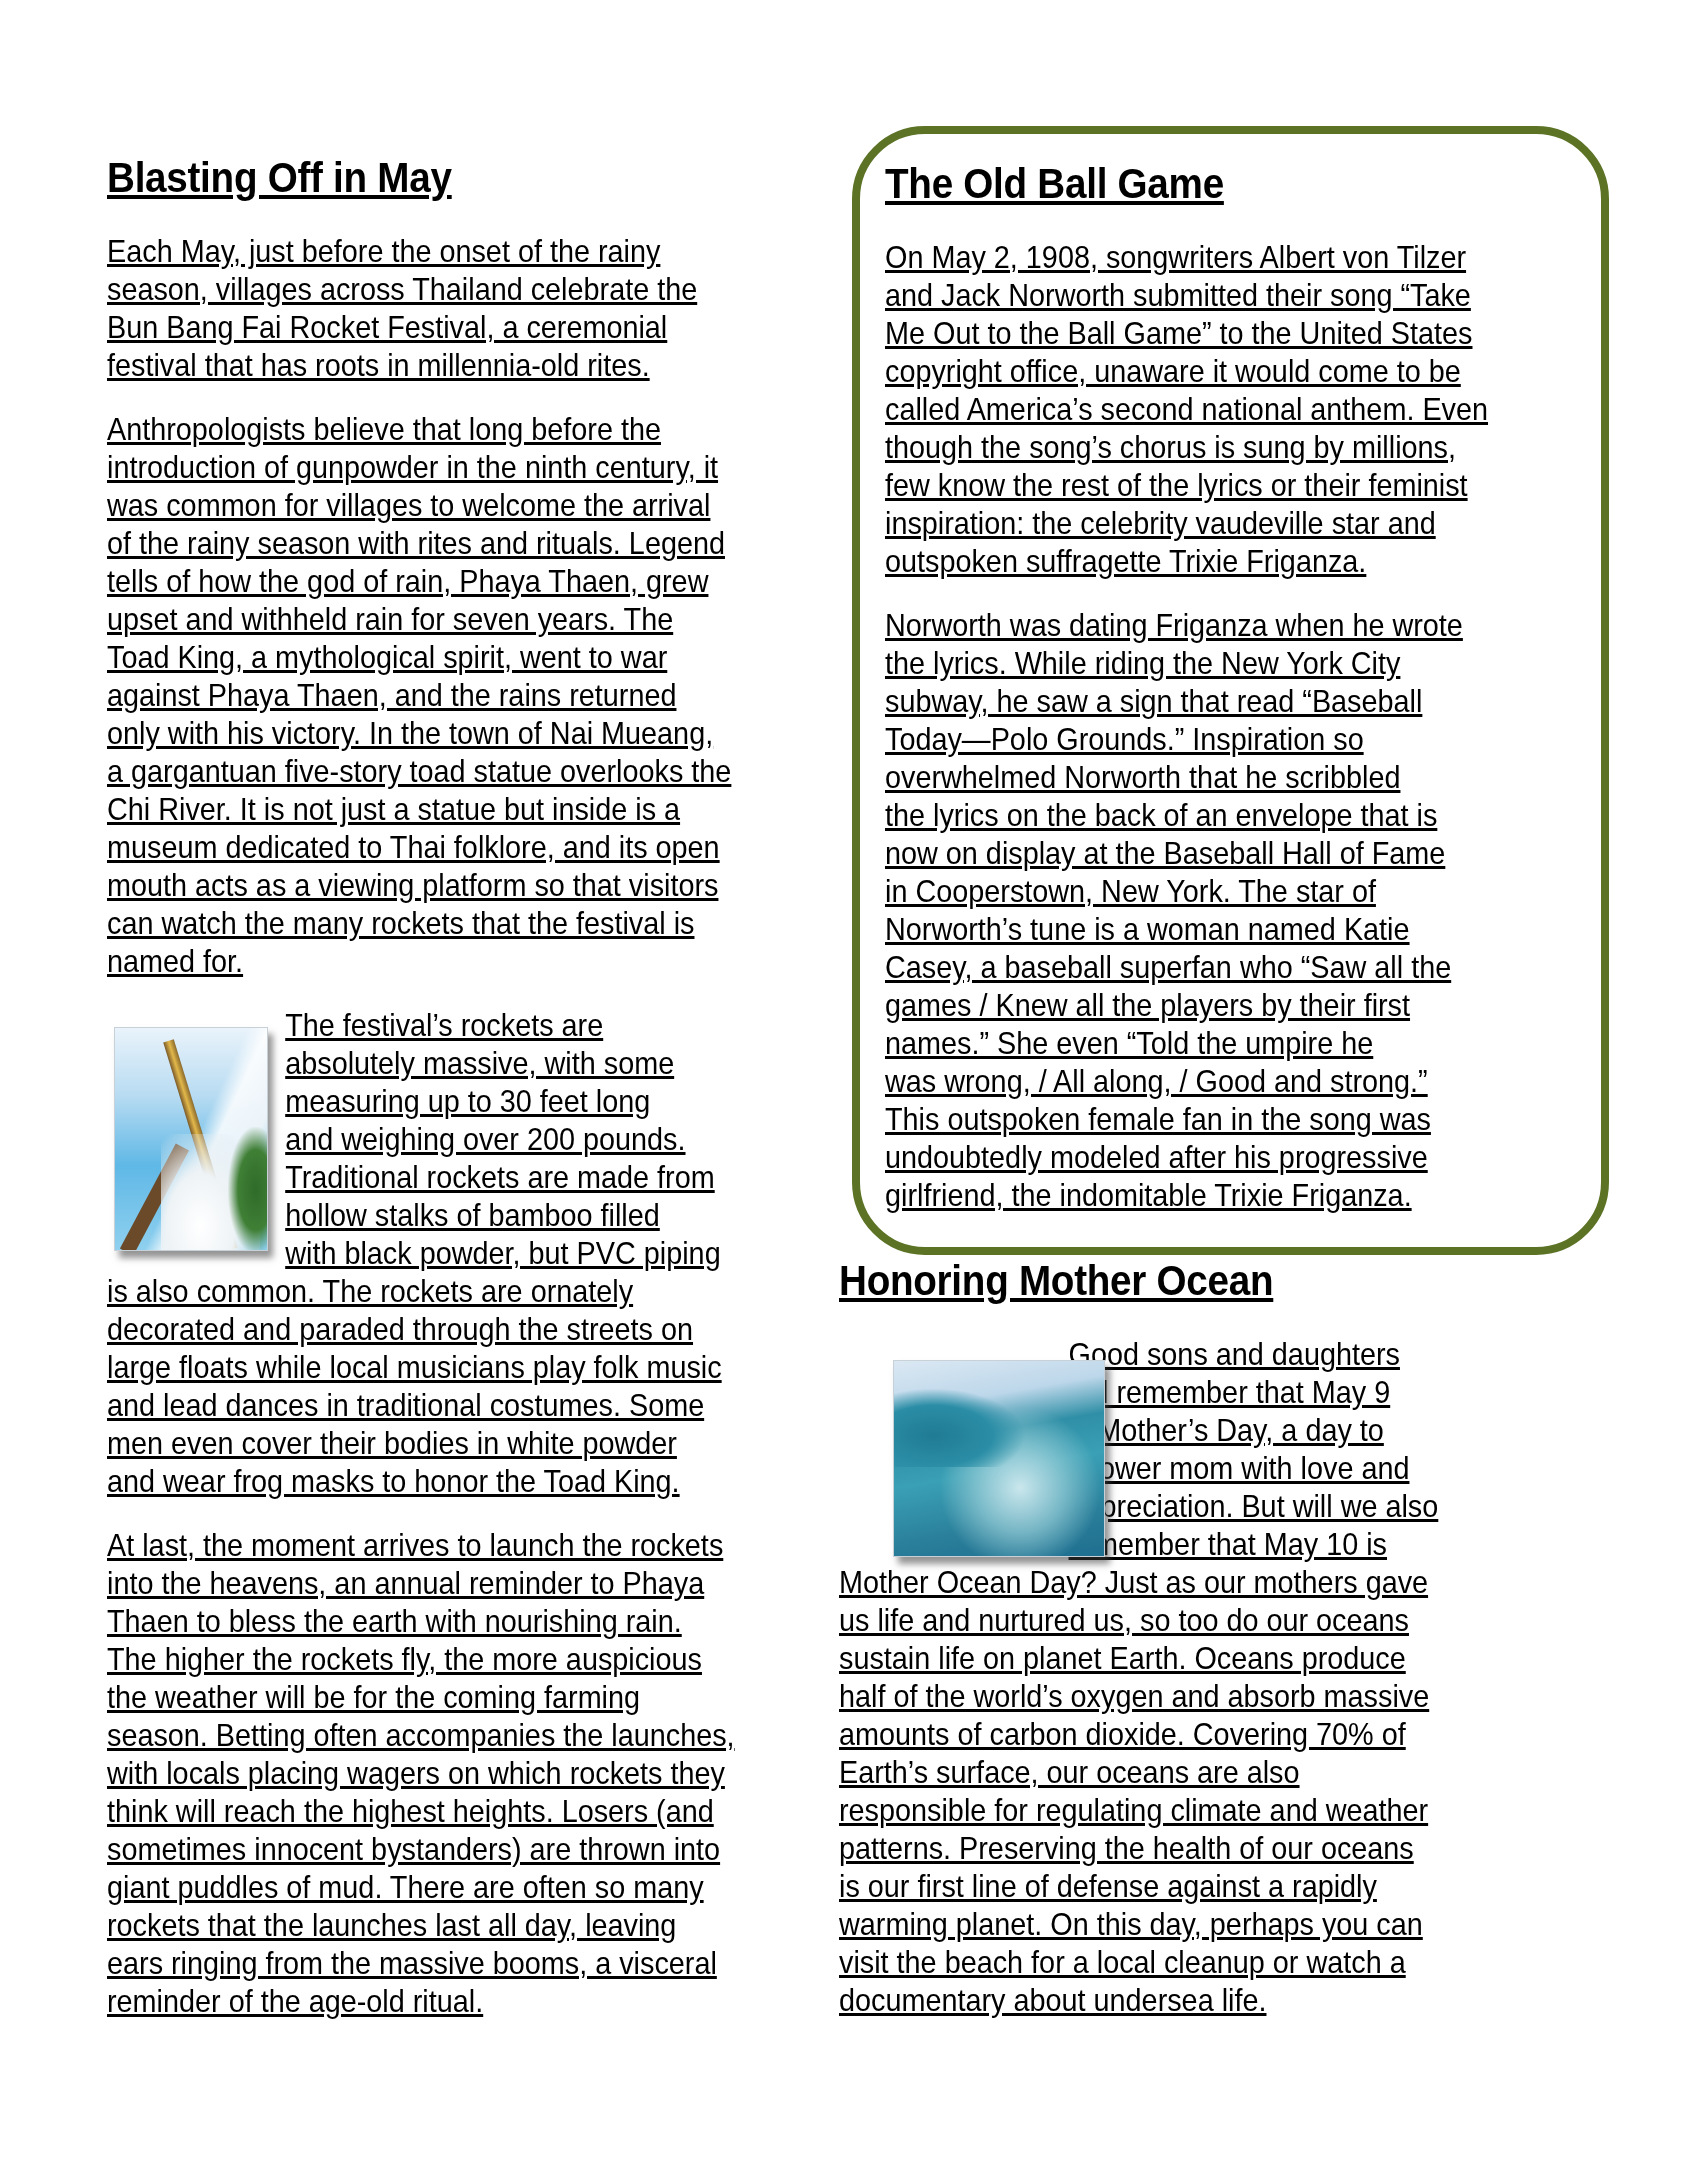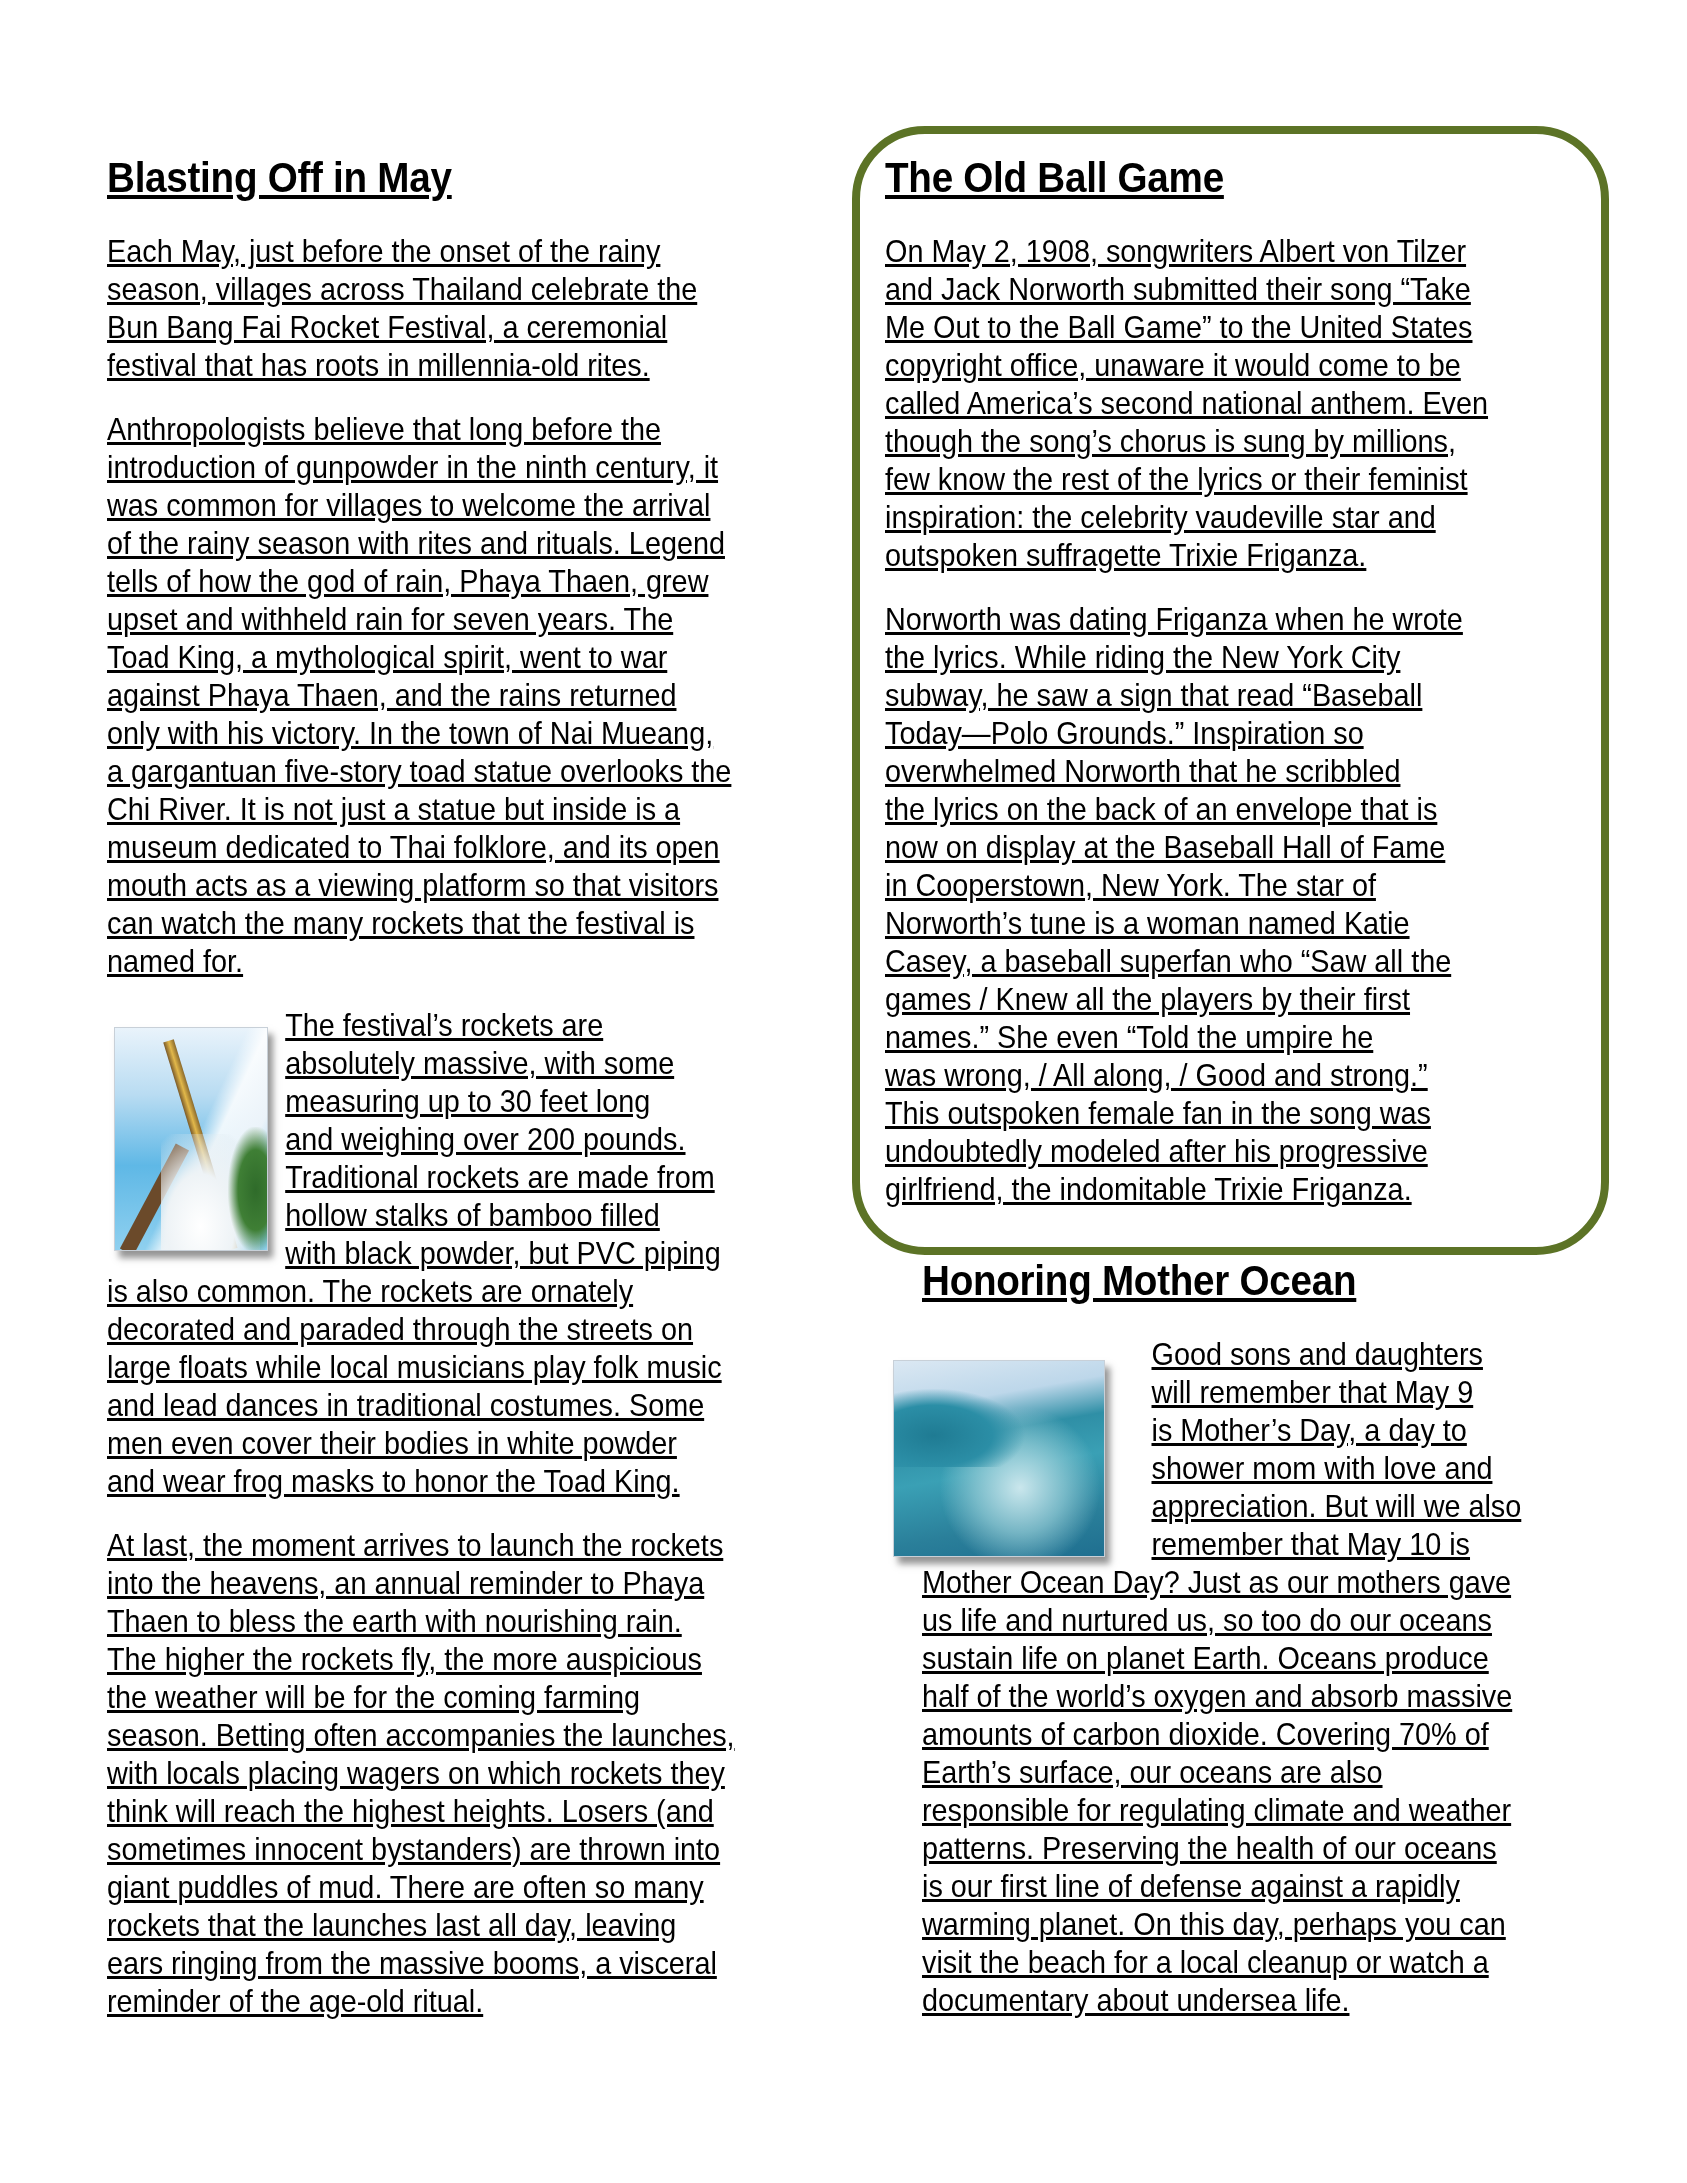--- a/index.html
+++ b/index.html
@@ -2,22 +2,22 @@
 <html style="font-size:10.6px"><head>
 <meta charset="utf-8">
 <style>
   html, body { margin: 0; padding: 0; background: #ffffff; }
   body { width: 1687px; height: 2183px; position: relative; overflow: hidden;
          font-family: "Liberation Sans", sans-serif; color: #000; }
   .col { position: absolute; text-decoration: underline; }
   .left { left: 107px; top: 153px; width: 715px; }
   .box { position: absolute; left: 852px; top: 126px; width: 741px; height: 1113px;
          border: 8px solid #5c7326; border-radius: 73px; }
-  .right-top { left: 885px; top: 153px; width: 701px; }
-  .right-bottom { left: 922px; top: 1256px; width: 715px; }
+  .right-top { left: 885px; top: 159px; width: 701px; }
+  .right-bottom { left: 839px; top: 1256px; width: 715px; }
   h2 { font-size: 42px; font-weight: bold; margin: 0; line-height: 50px;
        letter-spacing: -0.3px; transform: scaleX(0.92); transform-origin: left; white-space: nowrap; }
   .para { font-size: 32px; line-height: 38px; margin: 0; white-space: nowrap;
           transform: scaleX(0.9); transform-origin: left; }
   .line { display: block; }
   .gap { height: 26px; }
   .h-gap { height: 29px; }
   .figure { position: absolute; box-shadow: 5.3px 6.6px 6.6px rgba(60,60,60,0.55);
             border: 1.3px solid #c8d0d8; overflow: hidden; }
   .rocket { left: 114px; top: 1027px; width: 152px; height: 222px;

